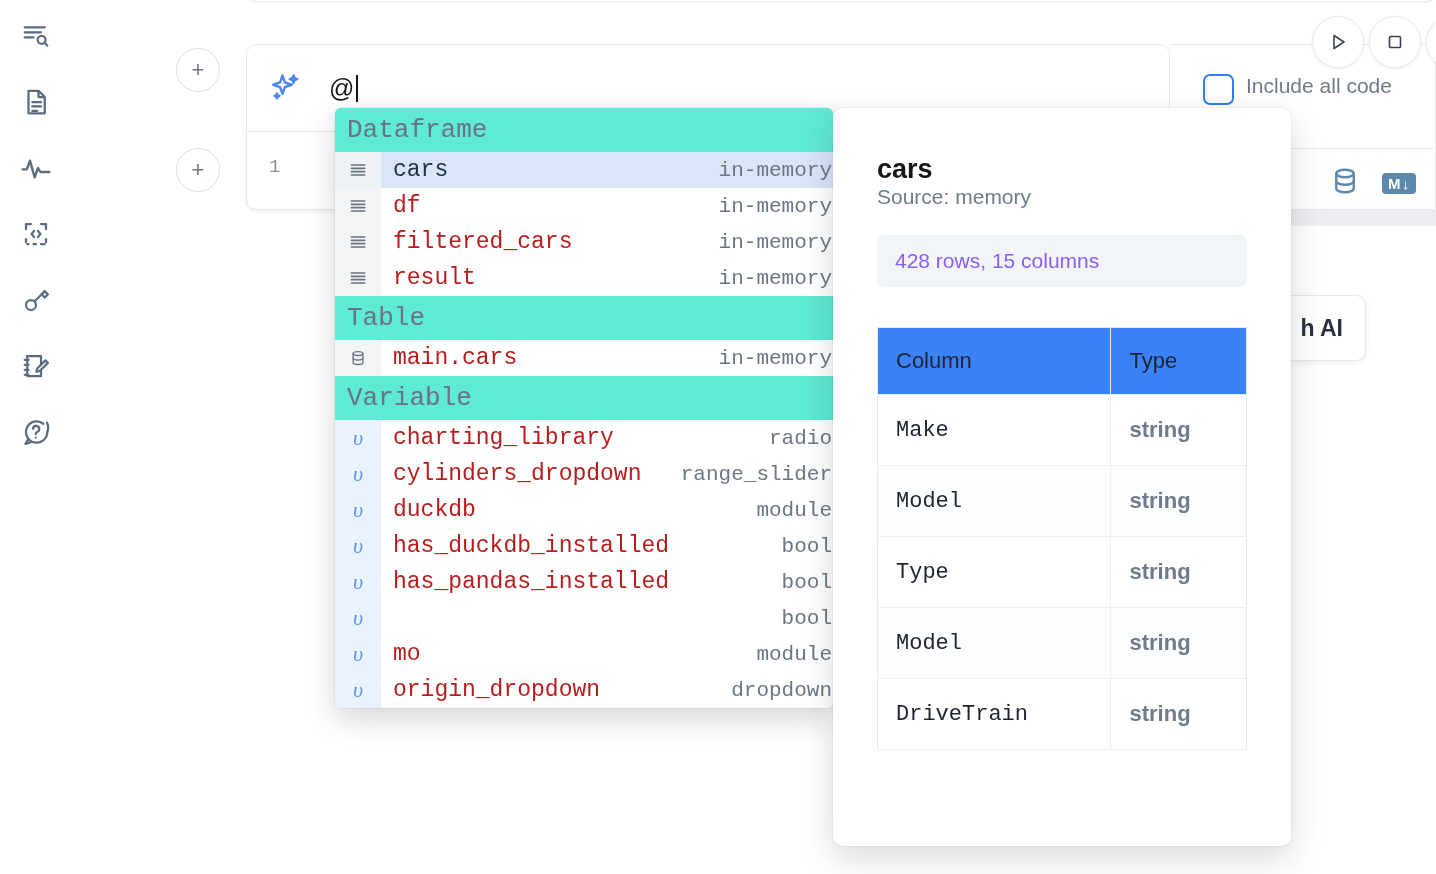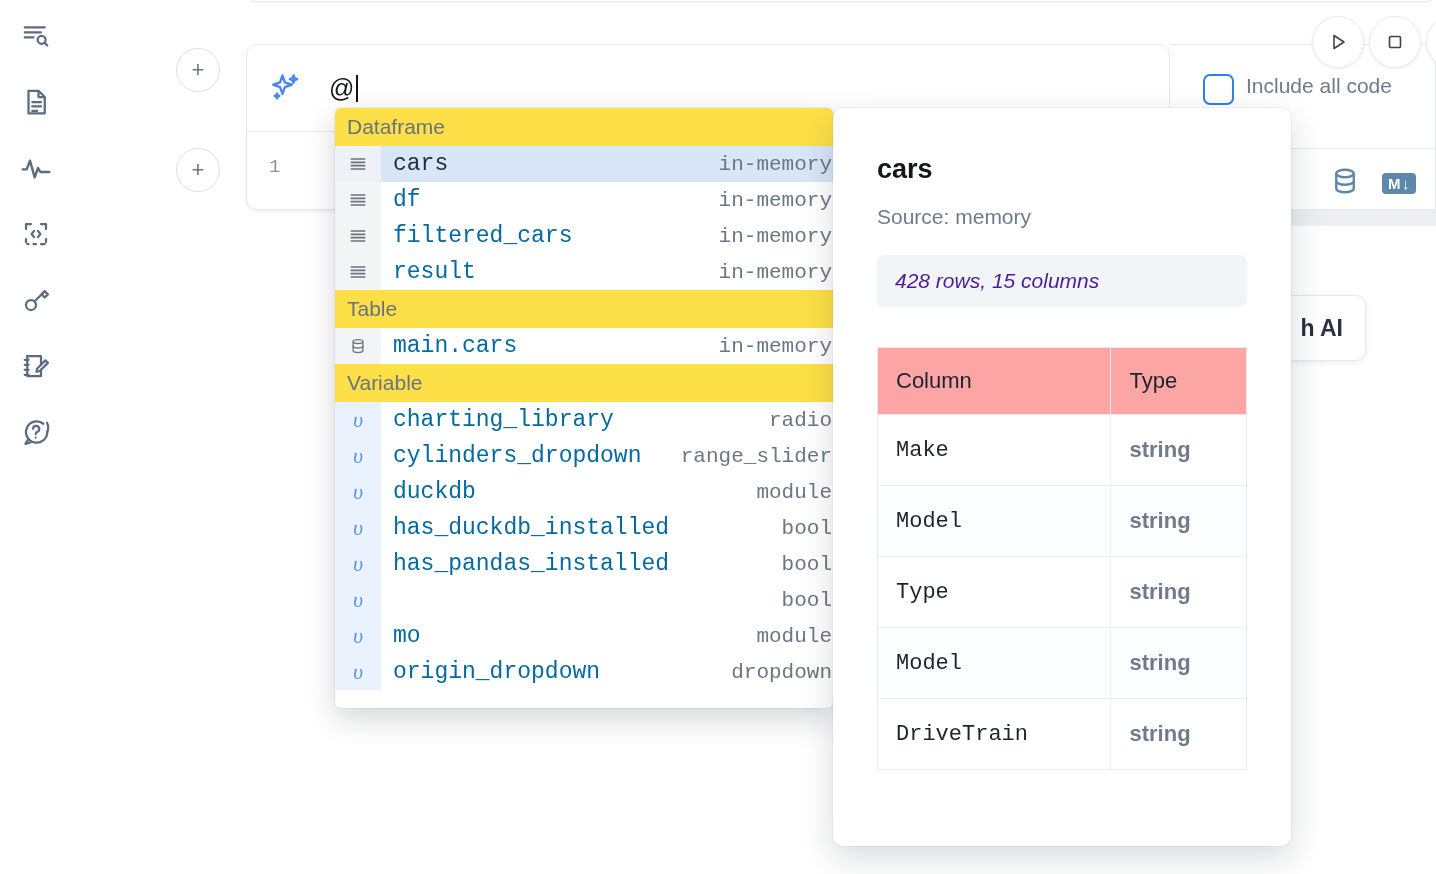--- a/index.html
+++ b/index.html
@@ -154,67 +154,67 @@
   
   .dropdown {
     position: absolute; left: 335px; top: 108px; width: 498px; height: 600px;
     background: #ffffff;
     border-radius: 6px;
     box-shadow: 0 10px 30px rgba(16,24,40,.18), 0 0 0 1px rgba(16,24,40,.05);
     overflow: hidden;
     font-family: "Liberation Mono", monospace;
   }
   .dd-group {
-    background: #fde047; color: #6b7280;
-    font-size: 21px; padding: 7px 0 7px 12px;
-    font-family: Liberation Sans, sans-serif;
+    background: #5eead4; color: #6b7280;
+    font-size: 26px; padding: 7px 0 7px 12px;
+    font-family: Liberation Mono, monospace;
   }
   .dd-item {
     display: flex; align-items: center; height: 36px;
     cursor: pointer; background: #ffffff;
   }
   .dd-item.sel { background: #d8e6f8; }
   .dd-ico {
     width: 46px; height: 36px; flex: 0 0 46px;
     display: flex; align-items: center; justify-content: center;
     background: #f2f4f6; color: #6b7280;
   }
   .dd-item.sel .dd-ico { background: #eef2f6; }
   .dd-ico.var { background: #eaf2fd; color: #5b93e8;
     font-family: "Liberation Serif", serif; font-style: italic; font-size: 22px; }
   .dd-name {
-    font-size: 23px; color: #0369a1; padding-left: 12px;
+    font-size: 23px; color: #b91c1c; padding-left: 12px;
     white-space: nowrap;
   }
   .dd-item.sel .dd-name { color: #223049; }
   .dd-type {
     margin-left: auto; font-size: 21px; color: #6b7785;
     padding-right: 1px; white-space: nowrap;
   }
 
   
   .preview {
     position: absolute; left: 833px; top: 108px; width: 458px; height: 738px;
     background: #ffffff; border-radius: 10px;
     box-shadow: 0 12px 34px rgba(16,24,40,.16), 0 0 0 1px rgba(16,24,40,.04);
     padding: 46px 44px 0 44px;
     overflow: hidden;
   }
   .pv-title { font-size: 27px; font-weight: 700; color: #14161a; }
-  .pv-source { font-size: 21px; color: #6f7b8a; margin-top: 20px; }
+  .pv-source { font-size: 21px; color: #6f7b8a; }
   .pv-stats {
     margin-top: 26px; background: #f2f5f8; border-radius: 7px;
-    padding: 14px 18px; font-size: 21px; color: #4c1d95; font-style: italic;
+    padding: 14px 18px; font-size: 21px; color: #8b5cf6;
   }
   .pv-table {
     margin-top: 40px; width: 100%; border-collapse: collapse;
     border: 1px solid #e6e9ed;
   }
   .pv-table th {
-    background: #fca5a5; text-align: left;
+    background: #3b82f6; text-align: left;
     font-size: 22px; font-weight: 400; color: #1d2430;
     padding: 20px 18px; border-right: 1px solid #e6e9ed;
     border-bottom: 1px solid #e6e9ed;
   }
   .pv-table th:last-child { border-right: none; }
   .pv-table td {
     padding: 22px 18px; border-bottom: 1px solid #eceff2;
     border-right: 1px solid #eceff2;
     font-size: 22px;
   }

